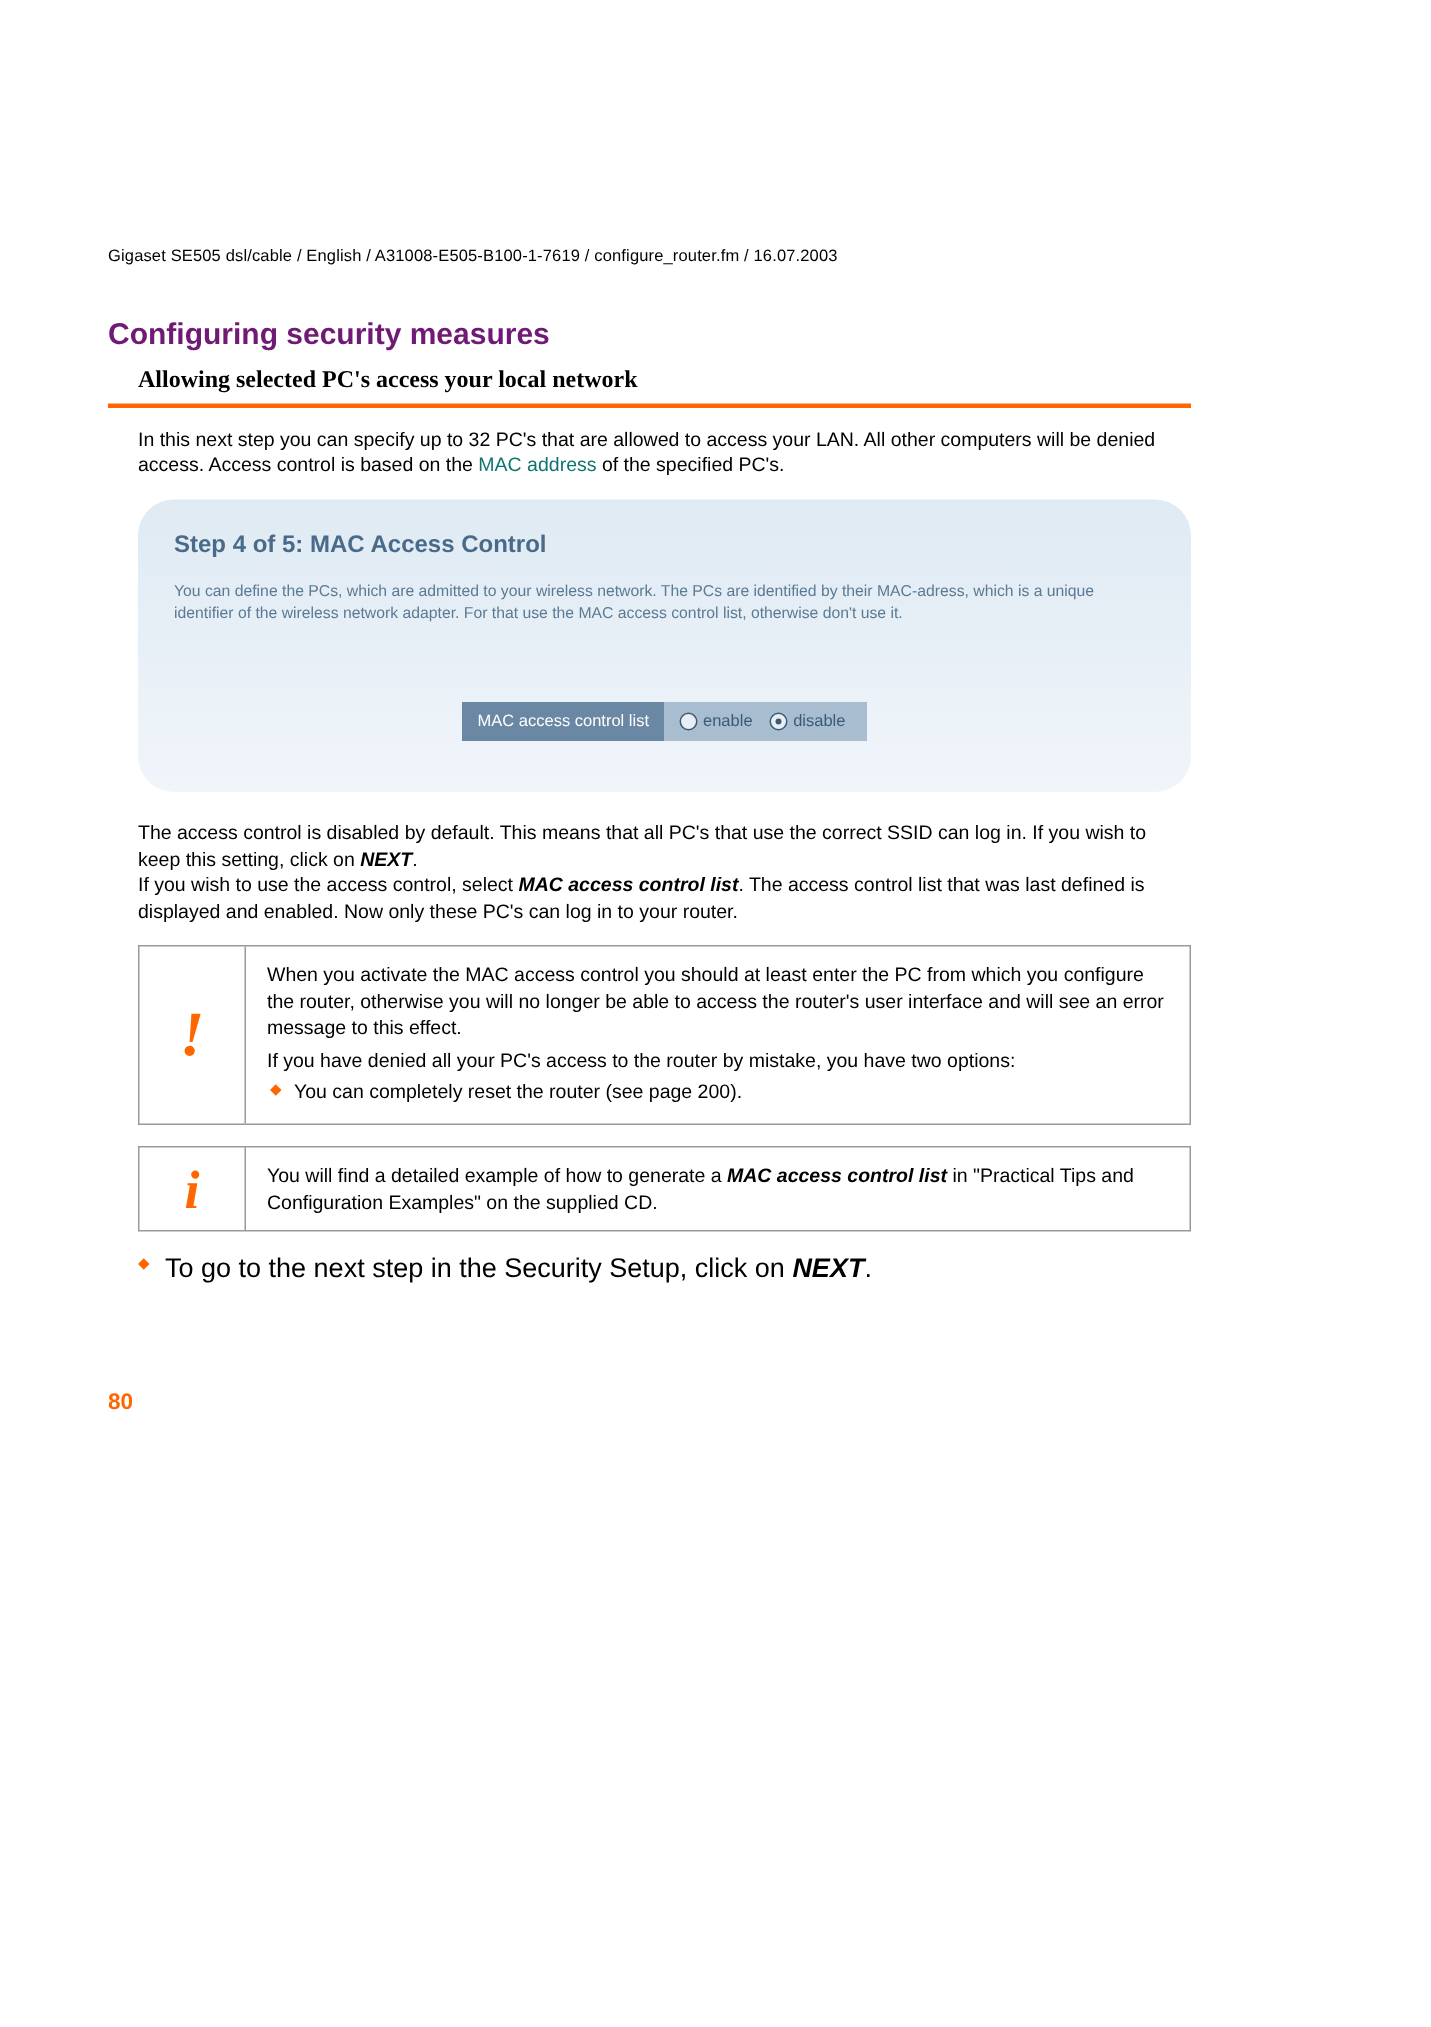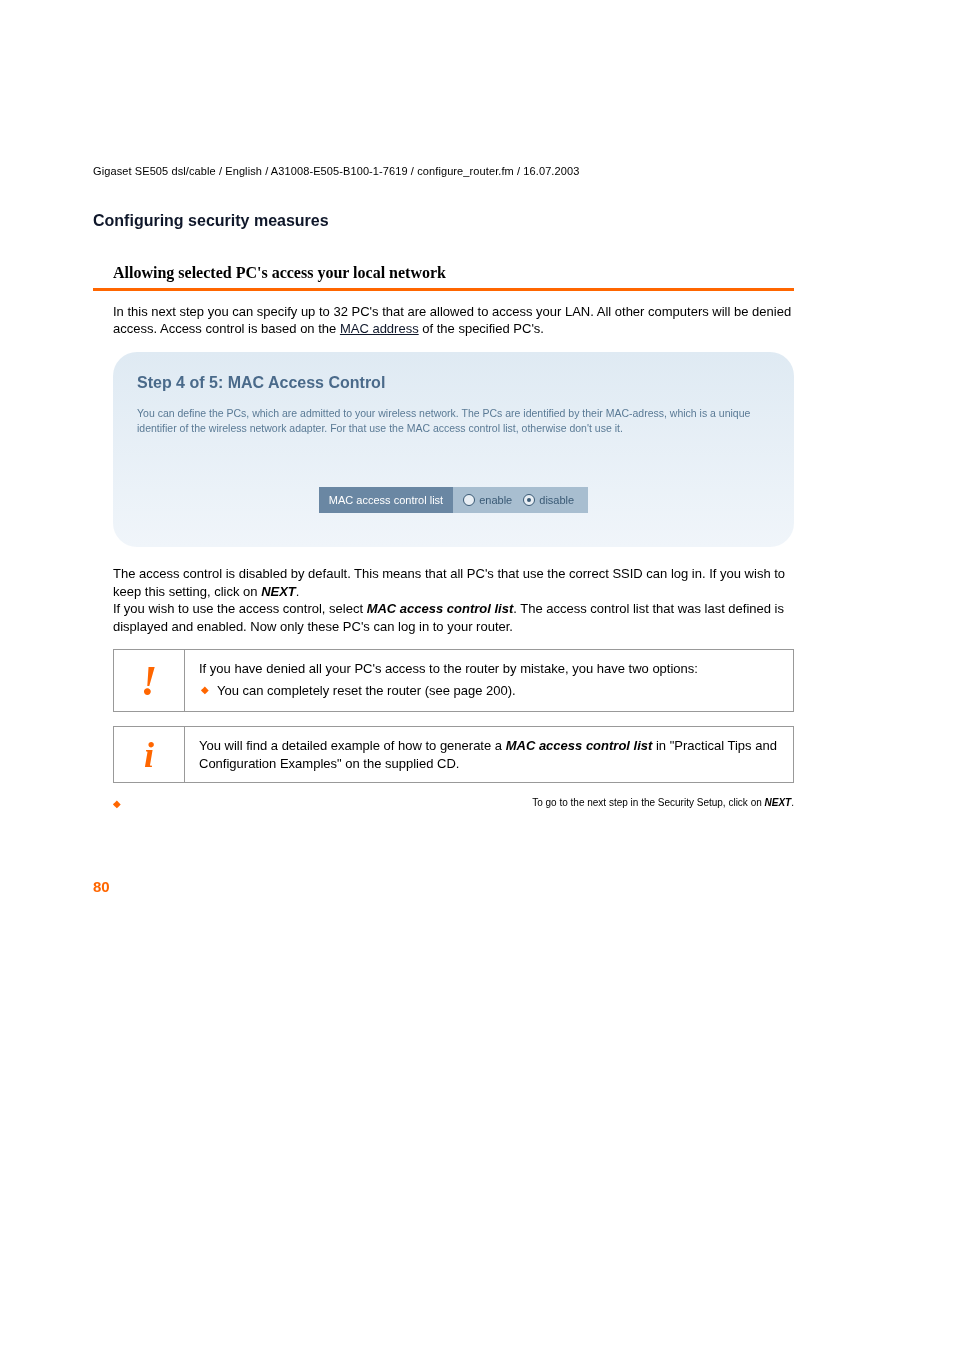--- a/index.html
+++ b/index.html
@@ -4,34 +4,34 @@
 <style>
   body {
     margin: 0;
     padding: 0;
     background: #ffffff;
     font-family: Arial, Helvetica, sans-serif;
     color: #000000;
     width: 954px;
   }
   .page {
-    padding: 165px 160px 60px 93px;
+    padding: 165px 160px 60px 72px;
     position: relative;
   }
   .header-path {
     font-size: 11px;
     color: #000;
     margin-bottom: 35px;
     letter-spacing: 0.1px;
   }
   .section-title {
-    color: #0f172a;
-    font-weight: bold;
-    font-size: 16px;
-    margin-bottom: 34px;
+    color: #701a75;
+    font-weight: bold;
+    font-size: 20px;
+    margin-bottom: 10px;
   }
   .sub-heading {
     font-weight: bold;
     font-size: 16px;
     color: #000;
     margin-bottom: 6px;
     margin-left: 20px;
     font-family: Liberation Serif, serif;
   }
   .orange-rule {
@@ -39,22 +39,21 @@
     background: #ff6600;
     margin-bottom: 12px;
   }
   .body-text {
     font-size: 13px;
     line-height: 1.35;
     margin-left: 20px;
     margin-bottom: 14px;
   }
   .body-text .link {
-    color: #0f172a;
-    text-decoration: underline;
+    color: #0f766e;
   }
   .screenshot-box {
     margin-left: 20px;
     margin-bottom: 18px;
     background: linear-gradient(to bottom, #dfeaf3 0%, #f0f5fa 100%);
     padding: 22px 24px 34px 24px;
     border-radius: 24px;
   }
   .screenshot-title {
     color: #4a6a8a;
@@ -157,24 +156,23 @@
   ul.diamond-list li::before {
     content: "◆";
     position: absolute;
     left: 2px;
     top: 1px;
     color: #ff6600;
     font-size: 10px;
   }
   .final-bullet {
     margin-left: 20px;
-    font-size: 10px;
+    font-size: 18px;
     position: relative;
     padding-left: 18px;
-    text-align: right;
   }
   .final-bullet::before {
     content: "◆";
     position: absolute;
     left: 0px;
     top: 1px;
     color: #ff6600;
     font-size: 10px;
   }
   .page-num {
@@ -219,20 +217,21 @@
   <div class="body-text">
     <span>The access control is disabled by default. This means that all PC's that use the correct SSID can log in. If you wish to keep this setting, click on </span><span class="bold-italic">NEXT</span><span>.</span><br>
     <span>If you wish to use the access control, select </span><span class="bold-italic">MAC access control list</span><span>. The access control list that was last defined is displayed and enabled. Now only these PC's can log in to your router.</span>
   </div>
 
   <div class="callout-box">
     <div class="callout-icon-cell">
         <span class="exclaim">!</span>
       </div>
     <div class="callout-content">
+      <p>When you activate the MAC access control you should at least enter the PC from which you configure the router, otherwise you will no longer be able to access the router's user interface and will see an error message to this effect.</p>
       <p>If you have denied all your PC's access to the router by mistake, you have two options:</p>
       <ul class="diamond-list">
         <li>You can completely reset the router (see page 200).</li>
       </ul>
     </div>
   </div>
 
   <div class="callout-box">
     <div class="callout-icon-cell">
         <span class="info">i</span>

